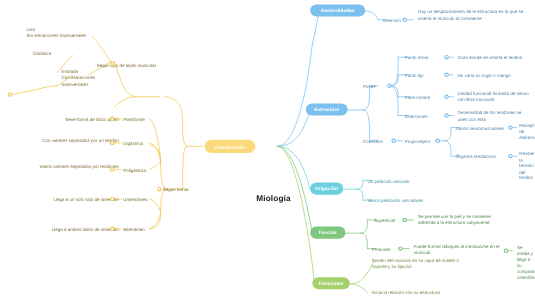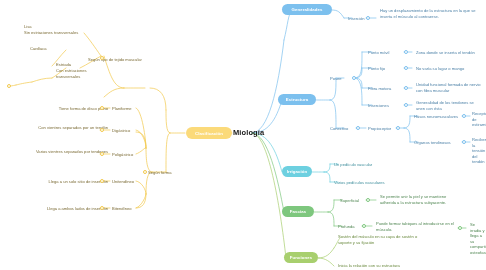--- a/index.html
+++ b/index.html
@@ -6,21 +6,21 @@
   body{
     width:486px;height:270px;
     background:#ffffff;
     font-family:"Liberation Sans", sans-serif;
     overflow:hidden;
     position:relative;
   }
   #canvas{position:absolute;left:0;top:0;width:486px;height:270px;}
   svg.links{position:absolute;left:0;top:0;width:486px;height:270px;pointer-events:none;}
 
-  .node{position:absolute;white-space:nowrap;}
+  .node{position:absolute;white-space:nowrap;margin-top:48px;}
 
   
   .root-label{
     font-size:7.5px;font-weight:bold;color:#1a1a1a;letter-spacing:.1px;
   }
 
   
   .pill{
     position:absolute;border-radius:7px;
     display:flex;align-items:center;justify-content:center;

